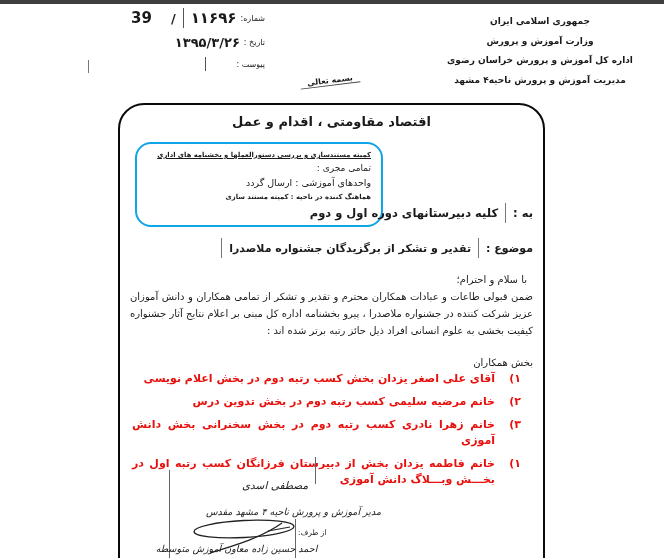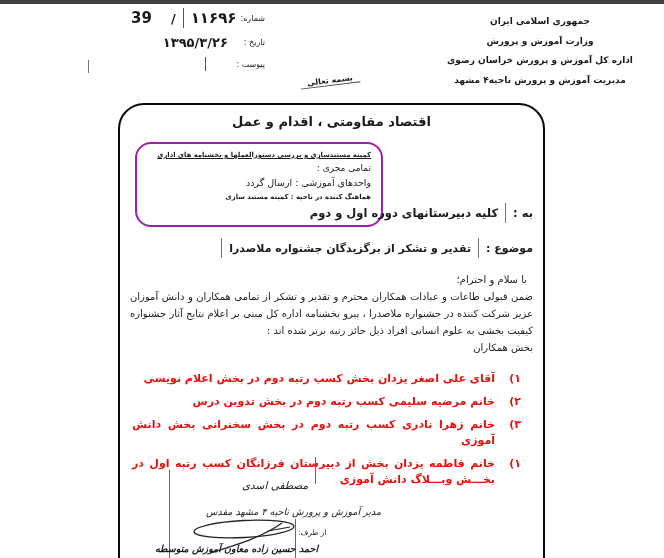--- a/index.html
+++ b/index.html
@@ -14,21 +14,21 @@
     position:absolute; top:12px; left:420px; width:240px; text-align:center;
     direction:rtl; font-weight:bold; font-size:9px; line-height:19.5px;
   }
 
   
   .ref-block { position:absolute; top:8px; left:80px; width:185px; }
   .ref-row { display:flex; direction:rtl; align-items:center; }
   .ref-label { font-size:8px; white-space:nowrap; }
   .ref-num  { font-weight:bold; font-size:15px; margin-right:4px; }
   .ref-slash{ font-weight:bold; font-size:13px; }
-  .ref-date { font-weight:bold; font-size:13px; margin-right:16px; }
+  .ref-date { font-weight:bold; font-size:13px; margin-right:4px; }
   .vline { width:1px; background:#555; }
   .v20 { height:20px; margin:0 7px; }
   .v14 { height:14px; margin-right:30px; }
   .lone-vline { position:absolute; left:88px; top:60px; width:1px; height:13px; background:#777; }
   .row-gap { margin-top:7px; }
 
   .besmellah {
     position:absolute; top:76px; left:300px; width:60px; text-align:center;
     direction:rtl; font-size:8px; font-weight:bold; transform:rotate(-7deg);
     border-bottom:1px solid #444;
@@ -38,56 +38,56 @@
   .main-box {
     position:absolute; left:118px; top:103px; width:423px; height:480px;
     border:2.5px solid #0a0a0a; border-radius:26px; background:#fff;
   }
   .slogan {
     position:absolute; top:9px; left:0; right:0; text-align:center;
     direction:rtl; font-weight:bold; font-size:13px;
   }
   .routing-box {
     position:absolute; left:15px; top:37px; width:248px; height:85px;
-    border:2px solid #a21caf; border-radius:16px; direction:rtl;
+    border:2px solid #0ea5e9; border-radius:16px; direction:rtl;
     padding:7px 10px 16px 6px; box-sizing:border-box; text-align:right;
   }
   .routing-committee { font-size:6.8px; font-weight:bold; text-decoration:underline; white-space:nowrap; }
   .routing-line  { font-size:9px;  margin-top:4px; }
   .routing-line2 { font-size:9.5px; margin-top:4px; }
   .routing-coord { font-size:6.8px; font-weight:bold; margin-top:5px; white-space:nowrap; }
 
   .to-line, .subject-line {
     position:absolute; right:10px; direction:rtl; display:flex;
     align-items:center; gap:7px; font-weight:bold; font-size:11.5px; white-space:nowrap;
   }
   .to-line { top:98px; }
   .subject-line { top:133px; font-size:11px; }
   .divider-v { width:1px; height:20px; background:#777; flex:0 0 auto; }
 
   .body-block {
     position:absolute; top:166px; right:10px; left:10px; direction:rtl;
     font-size:10px; line-height:17px; text-align:justify;
   }
   .greeting { padding-right:6px; }
-  .section-heading { margin-top:0; }
+  .section-heading { margin-top:15px; }
 
   .winners {
     position:absolute; top:266px; right:22px; left:12px; direction:rtl;
     color:#e8100c; font-weight:bold; font-size:11px;
   }
   .winner-row { display:flex; direction:rtl; gap:10px; line-height:16px; margin-bottom:7px; }
   .winner-num { flex:0 0 16px; }
   .winner-text { text-align:justify; }
 
   
   .sig-name    { position:absolute; top:374px; left:100px; width:110px; text-align:center; font-style:italic; font-size:10.5px; direction:rtl; }
   .sig-title   { position:absolute; top:401px; left:66px;  width:215px; text-align:center; font-style:italic; font-size:9.5px;  direction:rtl; white-space:nowrap; }
   .sig-onbehalf{ position:absolute; top:423px; left:178px; font-size:7.5px; direction:rtl; }
-  .sig-deputy  { position:absolute; top:438px; left:24px;  width:185px; text-align:center; font-style:italic; font-size:9.5px;  direction:rtl; white-space:nowrap;font-weight:bold; }
+  .sig-deputy  { position:absolute; top:438px; left:24px;  width:185px; text-align:center; font-style:italic; font-size:9.5px;  direction:rtl; white-space:nowrap; }
   .sig-scribble{ position:absolute; top:412px; left:52px; }
   .sig-vline-1 { position:absolute; left:49px;  top:365px; width:1px; height:120px; background:#666; }
   .sig-vline-2 { position:absolute; left:175px; top:414px; width:1px; height:70px;  background:#666; }
   .sig-vline-3 { position:absolute; left:195px; top:352px; width:1px; height:27px;  background:#666; }
 </style>
 </head>
 <body>
 
 <div class="page">
 

